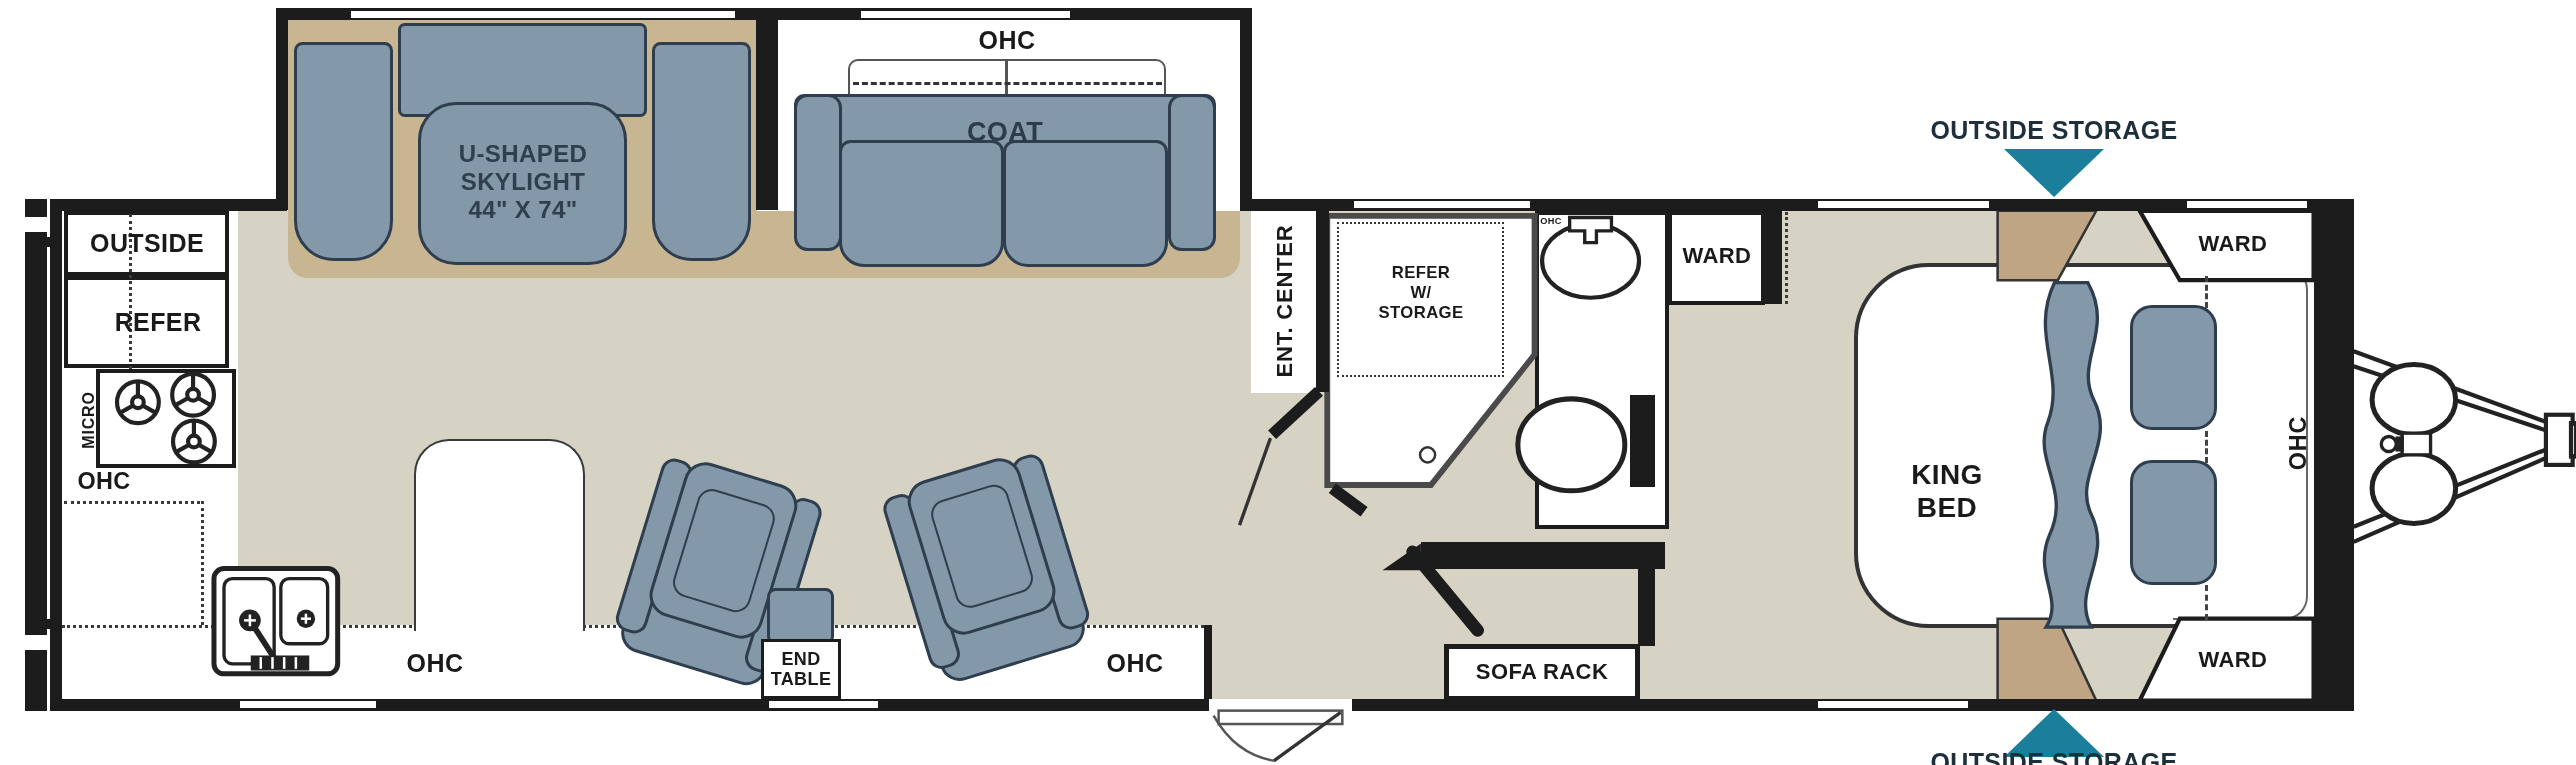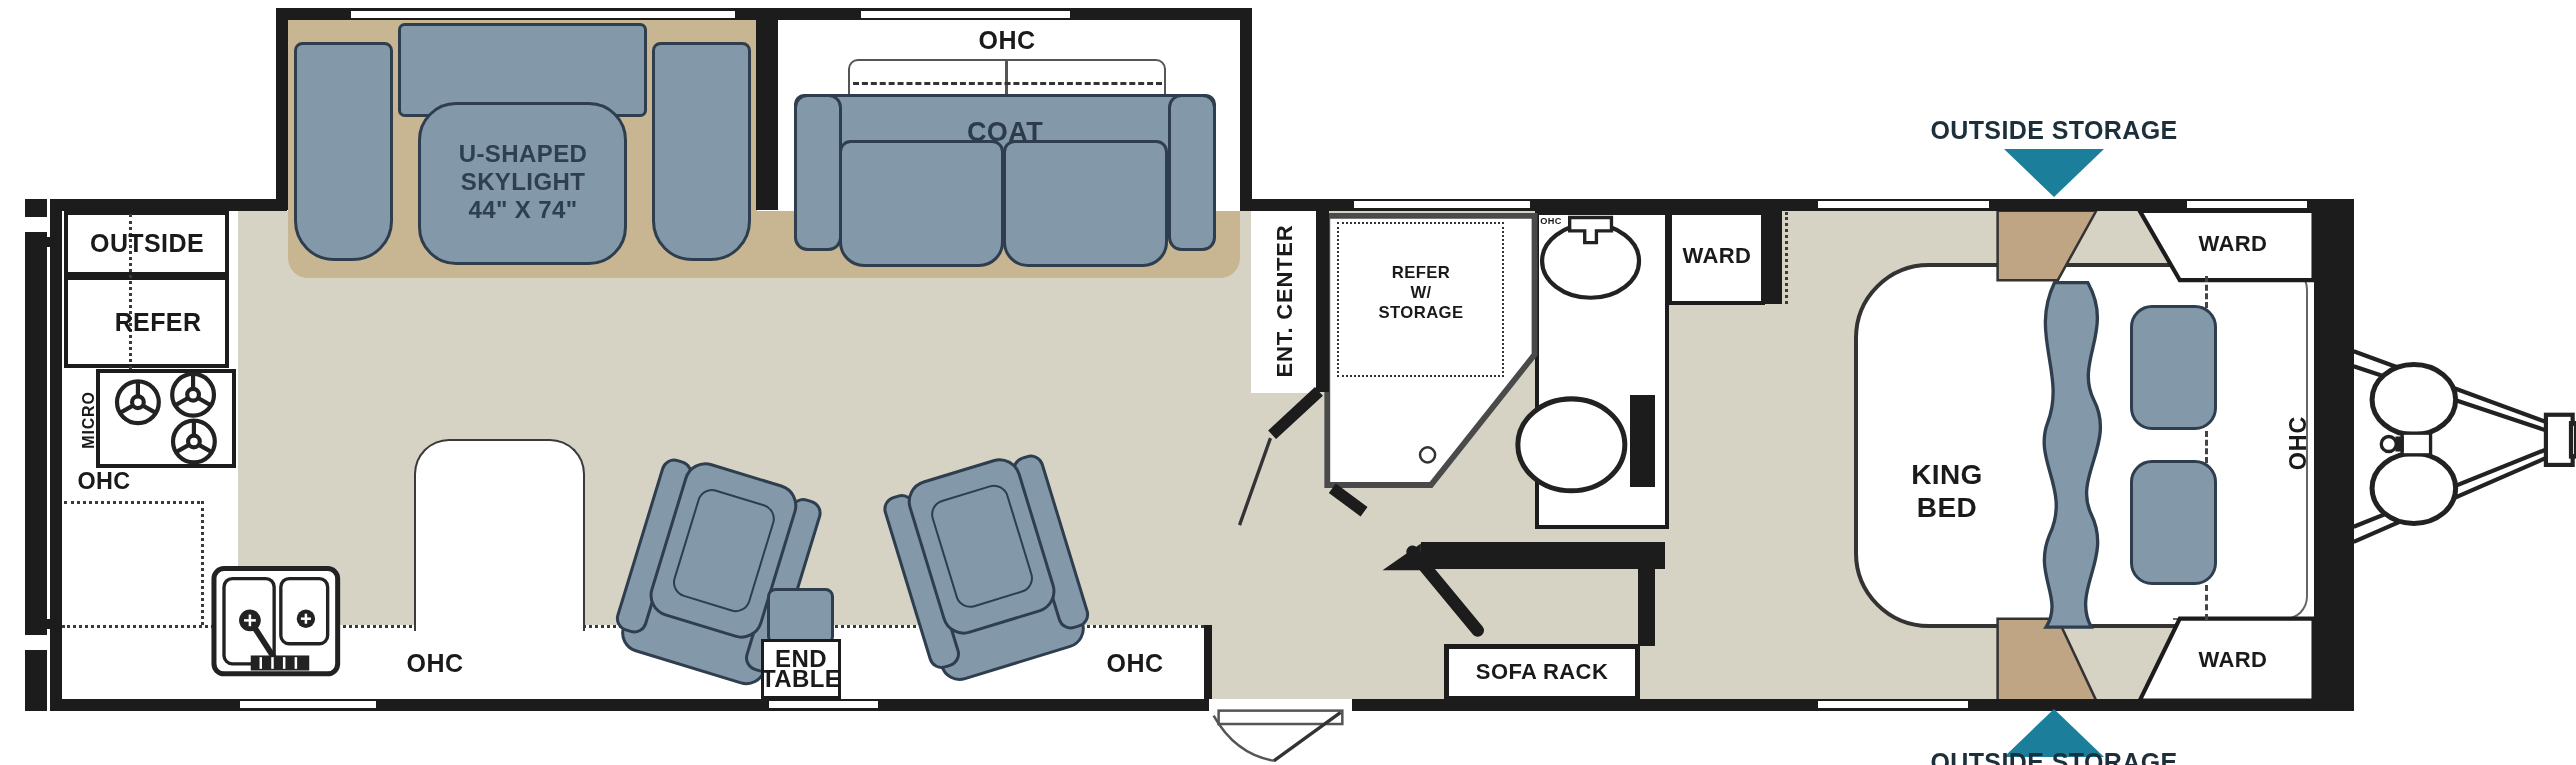--- a/index.html
+++ b/index.html
@@ -90,21 +90,21 @@
   <div class="chair" style="left:901px;top:443px;transform:rotate(163deg);">
     <div class="part" style="left:8.4px;top:0;width:150px;height:67px;border-radius:20px;"></div>
     <div class="part" style="left:0;top:16.7px;width:32px;height:180px;border-radius:13.4px;"></div>
     <div class="part" style="left:135px;top:16.7px;width:32px;height:180px;border-radius:13.4px;"></div>
     <div class="part" style="left:25px;top:43px;width:117px;height:160px;border-radius:22px;"></div>
     <div class="abs" style="left:43px;top:67px;width:80px;height:112px;border:2.5px solid #2e3e4e;border-radius:15px;"></div>
   </div>
 
   <div class="blue" style="left:767px;top:588px;width:67px;height:57px;border-radius:8.4px;z-index:4;"></div>
   <div class="wbox" style="left:761px;top:639px;width:80px;height:60px;border-width:3.3px;z-index:4;"></div>
-  <div class="lbl" style="left:801px;top:669px;font-size:24px;line-height:20px;">
+  <div class="lbl" style="left:801px;top:669px;font-size:18px;line-height:20px;">
     <span>END</span><br>
     <span>TABLE</span>
   </div>
 
   <div class="white abs" style="left:1251px;top:211px;width:67px;height:182px;z-index:4;"></div>
   <div class="wall" style="left:1316px;top:211px;width:13.4px;height:181px;"></div>
   <div class="vlbl" style="left:1285px;top:301px;font-size:22px;">ENT. CENTER</div>
 
   <div class="abs" style="left:1337px;top:222px;width:167px;height:155px;border:2.5px dotted #333;z-index:6;"></div>
   <div class="lbl" style="left:1421px;top:293px;font-size:16.7px;line-height:20px;z-index:9;">

